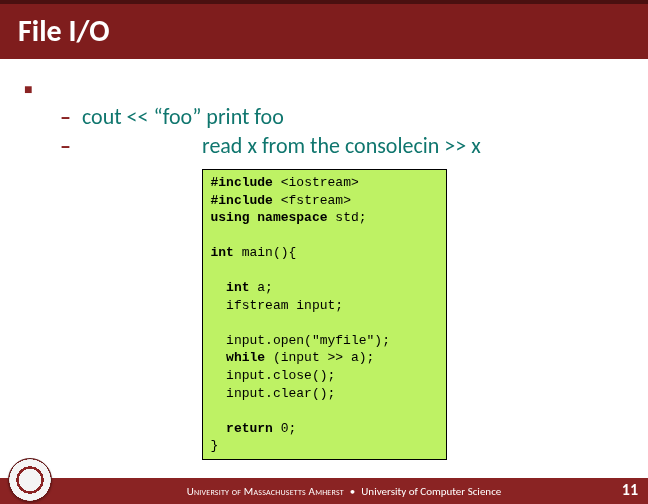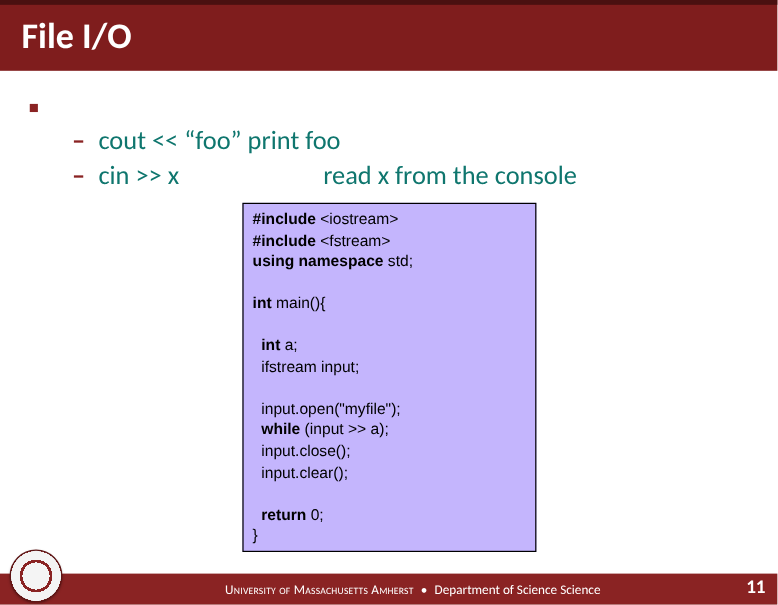--- a/index.html
+++ b/index.html
@@ -63,25 +63,25 @@
     display: flex;
     width: 100%;
   }
   .sub-left { flex: 0 0 auto; }
   .sub-right { margin-left: 120px; }
   .code-box {
     border: 1px solid #000;
     margin: 10px auto 0 auto;
     width: 245px;
     padding: 4px 8px 4px 8px;
-    font-family: Liberation Sans, sans-serif;
+    font-family: Liberation Mono, monospace;
     font-size: 13px;
     line-height: 1.35;
     white-space: pre;
-    background: #c4b5fd;
+    background: #bef264;
   }
   .code-box b { font-weight: bold; }
   .footer {
     position: absolute;
     bottom: 0;
     left: 0;
     right: 0;
     height: 26px;
     background: #8a2323;
     color: #fff;
@@ -132,22 +132,22 @@
     <span class="sq">■</span>
   </div>
   <div class="sub-list">
     <div class="sub-item">
       <span class="dash">–</span>
       <span class="txt">cout &lt;&lt; “foo” print foo</span>
     </div>
     <div class="sub-item">
       <span class="dash">–</span>
       <div class="sub-row">
+        <span class="txt sub-right">read x from the console</span>
         <span class="txt sub-left">cin &gt;&gt; x</span>
-        <span class="txt sub-right">read x from the console</span>
       </div>
     </div>
   </div>
 
   <div class="code-box"><b>#include</b><span> &lt;iostream&gt;</span>
 <b>#include</b><span> &lt;fstream&gt;</span>
 <b>using namespace</b><span> std;</span>
 <span></span>
 <b>int</b><span> main(){</span>
 <span></span>
@@ -161,15 +161,15 @@
 <span></span>
 <b>  return</b><span> 0;</span>
 <span>}</span></div>
 </div>
 
 <div class="seal"></div>
 
 <div class="footer">
   <span class="uni">University of Massachusetts Amherst</span>
   <span class="dot">•</span>
-  <span>Department of Science Science</span>
+  <span>University of Computer Science</span>
 </div>
 <div class="page-num">11</div>
 
 </body></html>

